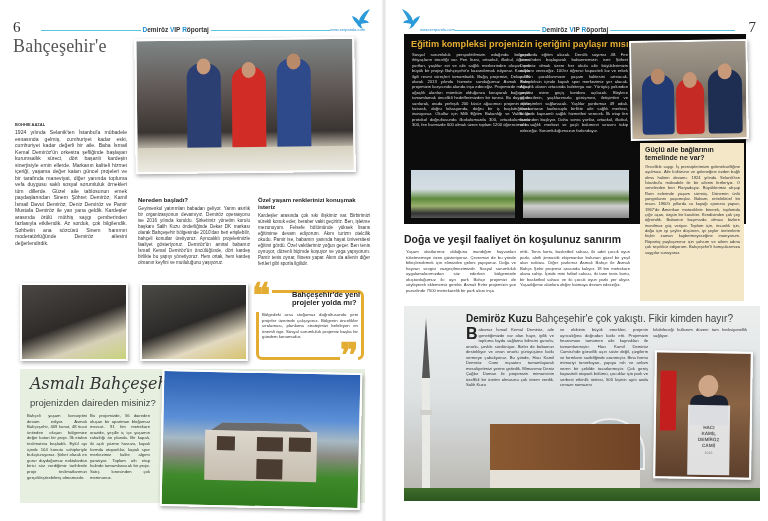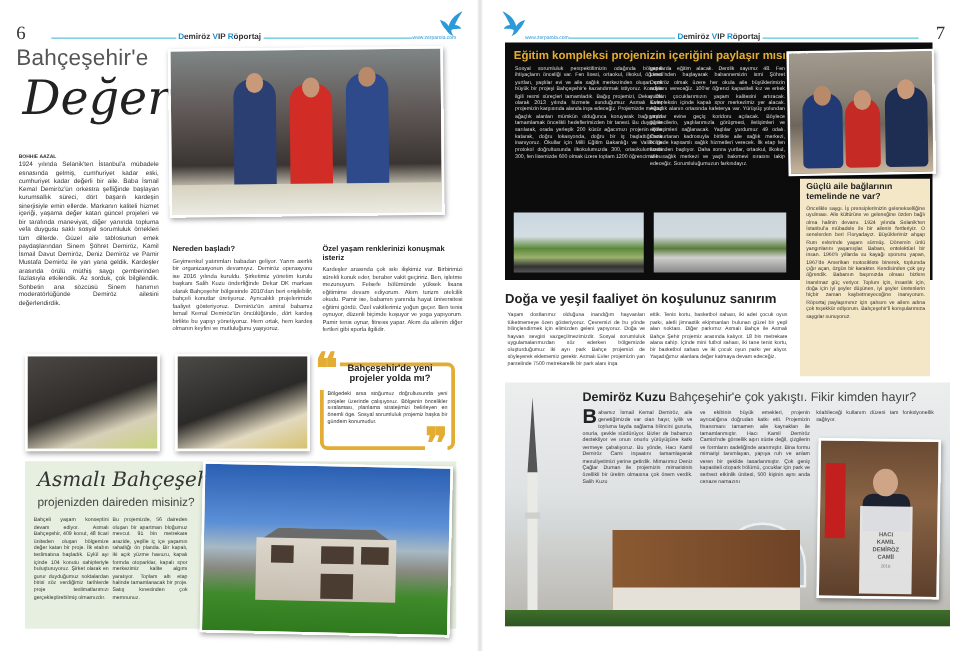--- a/index.html
+++ b/index.html
@@ -16,42 +16,42 @@
   .page-num { font-family: "Liberation Serif", serif; font-size: 15px; color: #333; line-height: 14px; }
   .hdr-line { height: 1px; background: #5ec4db; margin-bottom: 3px; }
   .hdr-title { font-size: 6.5px; font-weight: bold; color: #333; white-space: nowrap; margin: 0 2px 1px; }
   .hdr-title .c1 { color: #1e8fd0; }
   .hdr-title .c2 { color: #1e8fd0; }
   .hdr-title .c3 { color: #1e8fd0; }
   .hdr-url { font-size: 4px; color: #1e8fd0; white-space: nowrap; margin-bottom: 2px; }
   .bird { position: absolute; width: 22px; height: 22px; color: #2a9ad8; font-size: 20px; line-height: 22px; }
 
   
-  .title-top { position: absolute; left: 13px; top: 36px; font-size: 18px; color: #555; font-family: Liberation Sans, sans-serif; font-weight: normal; letter-spacing: 0.2px; }
+  .title-top { position: absolute; left: 13px; top: 36px; font-size: 18px; color: #555; font-family: Liberation Serif, serif; font-weight: normal; letter-spacing: 0.2px; }
   .title-script { position: absolute; left: 18px; top: 56px; font-size: 38px; font-style: italic; font-family: "DejaVu Serif", serif; color: #222; }
   .byline { position: absolute; left: 15px; top: 122px; font-size: 4px; font-weight: bold; color: #333; }
   .body-txt { font-size: 4.6px; line-height: 6px; color: #333; text-align: justify; }
   .intro { position: absolute; left: 15px; top: 129px; width: 112px; font-size: 5.1px; line-height: 6.5px; }
 
   .photo { position: absolute; box-shadow: 1px 2px 4px rgba(0,0,0,0.35); border: 2px solid #fff; overflow: hidden; }
   .photo-main { left: 135px; top: 38px; width: 220px; height: 135px; transform: rotate(-0.6deg); background: linear-gradient(180deg, #7f8585 0%, #5d5553 40%, #3a3532 70%, #d9d3c3 85%, #e7e2d4 100%); }
   .person { position: absolute; bottom: 18px; width: 34px; height: 90px; border-radius: 14px 14px 4px 4px; }
   .head { position: absolute; width: 14px; height: 16px; border-radius: 50%; background: #c89a7a; }
 
   .subhead { font-size: 6px; font-weight: bold; color: #222; line-height: 7px; margin-bottom: 2px; }
   .col-a { position: absolute; left: 138px; top: 197px; width: 112px; }
   .col-b { position: absolute; left: 258px; top: 197px; width: 112px; }
 
   .photo-sm1 { left: 20px; top: 283px; width: 108px; height: 78px; background: linear-gradient(160deg, #4a4744 0%, #2e2b29 50%, #d7d0b8 75%, #c8d37c 100%); }
   .photo-sm2 { left: 140px; top: 283px; width: 108px; height: 78px; background: linear-gradient(160deg, #4c4a47 0%, #2c2a28 50%, #e2d9c0 75%, #d6c36e 100%); }
 
   .quote-box { position: absolute; left: 256px; top: 290px; width: 108px; height: 70px; border: 3px solid #e3ac32; border-radius: 6px; background: #fff; }
   .quote-open { position: absolute; left: 252px; top: 278px; font-size: 34px; font-weight: bold; color: #e3ac32; font-family: "DejaVu Serif", serif; background: #fff; line-height: 34px; padding-right: 2px; }
   .quote-close { position: absolute; left: 340px; top: 340px; font-size: 34px; font-weight: bold; color: #e3ac32; font-family: "DejaVu Serif", serif; background: #fff; line-height: 30px; }
-  .quote-title { position: absolute; left: 272px; top: 291px; width: 80px; font-size: 7.5px; font-weight: bold; line-height: 8px; color: #222; text-align: center; }
+  .quote-title { position: absolute; left: 292px; top: 291px; width: 80px; font-size: 7.5px; font-weight: bold; line-height: 8px; color: #222; }
   .quote-body { position: absolute; left: 262px; top: 312px; width: 96px; font-size: 4.3px; line-height: 5.6px; }
 
   .green-box { position: absolute; left: 20px; top: 369px; width: 345px; height: 134px; background: #e7efe0; }
   .asmali-title { position: absolute; left: 30px; top: 374px; font-family: "DejaVu Serif", serif; font-style: italic; font-size: 16px; color: #333; }
   .asmali-sub { position: absolute; left: 30px; top: 397px; font-size: 9.5px; color: #444; }
   .asmali-c1 { position: absolute; left: 27px; top: 413px; width: 60px; font-size: 4.2px; line-height: 5.6px; }
   .asmali-c2 { position: absolute; left: 90px; top: 413px; width: 60px; font-size: 4.2px; line-height: 5.6px; }
   .photo-house { left: 161px; top: 371px; width: 200px; height: 137px; transform: rotate(1.2deg); background: linear-gradient(180deg, #2b5fb2 0%, #5b8fd6 35%, #a7b9c4 50%, #8a8a82 62%, #3f8a2a 78%, #2e7a1d 100%); }
   .house-body { position: absolute; left: 42px; top: 58px; width: 112px; height: 50px; background: linear-gradient(180deg,#dcd6cc,#c7beb0); }
   .house-roof { position: absolute; left: 38px; top: 50px; width: 120px; height: 10px; background: #6b6b6b; clip-path: polygon(6% 100%, 18% 0, 82% 0, 94% 100%); }
@@ -106,21 +106,20 @@
     <span class="hdr-line" style="flex:1;"></span>
     <span class="hdr-url">www.zerparola.com</span>
   </div>
   <div class="bird" style="left:350px; top:8px;">
     <svg width="22" height="22" viewBox="0 0 22 22">
         <path d="M2 8 C6 9 8 11 9 13 C10 9 13 4 20 1 C17 6 15 9 14 12 C16 12 18 13 19 15 C16 15 13 15 11 16 C11 18 12 20 13 21 C10 20 8 18 7 16 C5 14 3 11 2 8 Z" fill="#2a9ad8"></path>
       </svg>
   </div>
 
   <div class="title-top">Bahçeşehir'e</div>
-  <div class="title-script">Değer</div>
   <div class="byline">BOHHIE AAZAL</div>
   <div class="body-txt intro">1924 yılında Selanik'ten İstanbul'a mübadele esnasında gelmiş, cumhuriyet kadar eski, cumhuriyet kadar değerli bir aile. Baba İsmail Kemal Demiröz'ün orkestra şefliğinde başlayan kurumsallık süreci, dört başarılı kardeşin sinerjisiyle emin ellerde. Markanın kaliteli hizmet içeriği, yaşama değer katan güncel projeleri ve bir tarafında maneviyat, diğer yanında topluma vefa duygusu saklı sosyal sorumluluk örnekleri tüm dillerde. Güzel aile tablosunun emek paydaşlarından Sinem Şöhret Demiröz, Kamil İsmail Davut Demiröz, Deniz Demiröz ve Pamir Mustafa Demiröz ile yan yana geldik. Kardeşler arasında örülü müthiş saygı çemberinden fazlasıyla etkilendik. Az sorduk, çok bilgilendik. Sohbetin ana sözcüsü Sinem hanımın moderatörlüğünde Demiröz ailesini değerlendirdik.</div>
 
   <div class="photo photo-main">
     <div class="person" style="left:50px; background:#2c3f73;"></div>
     <div class="head" style="left:60px; top:18px;"></div>
     <div class="person" style="left:95px; background:#d22c26; height:86px;"></div>
     <div class="head" style="left:105px; top:22px; background:#c79677;"></div>
     <div class="person" style="left:140px; background:#2e4a8a; height:94px;"></div>
     <div class="head" style="left:150px; top:14px; background:#b98a6a;"></div>

